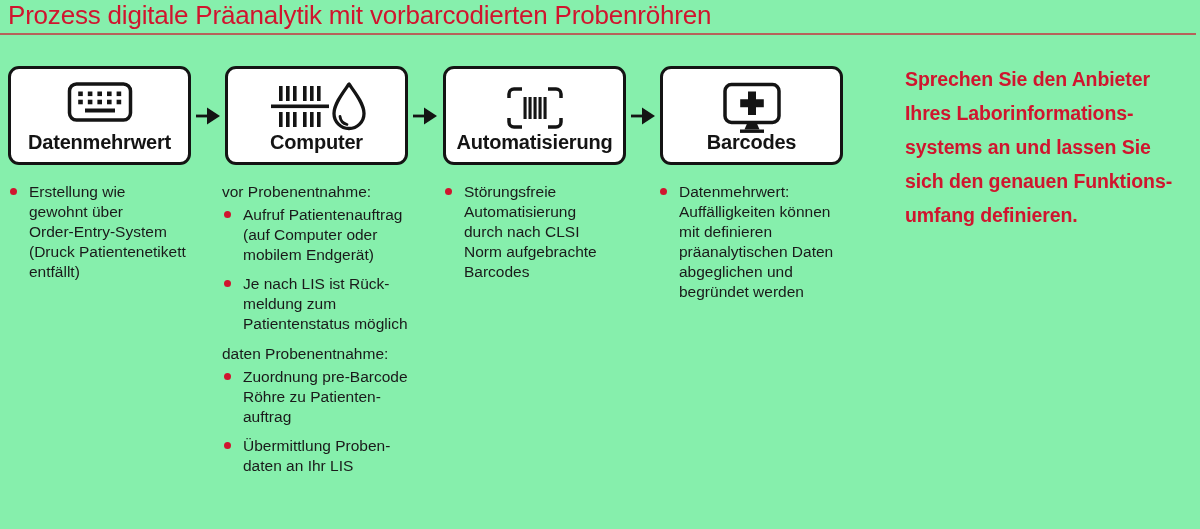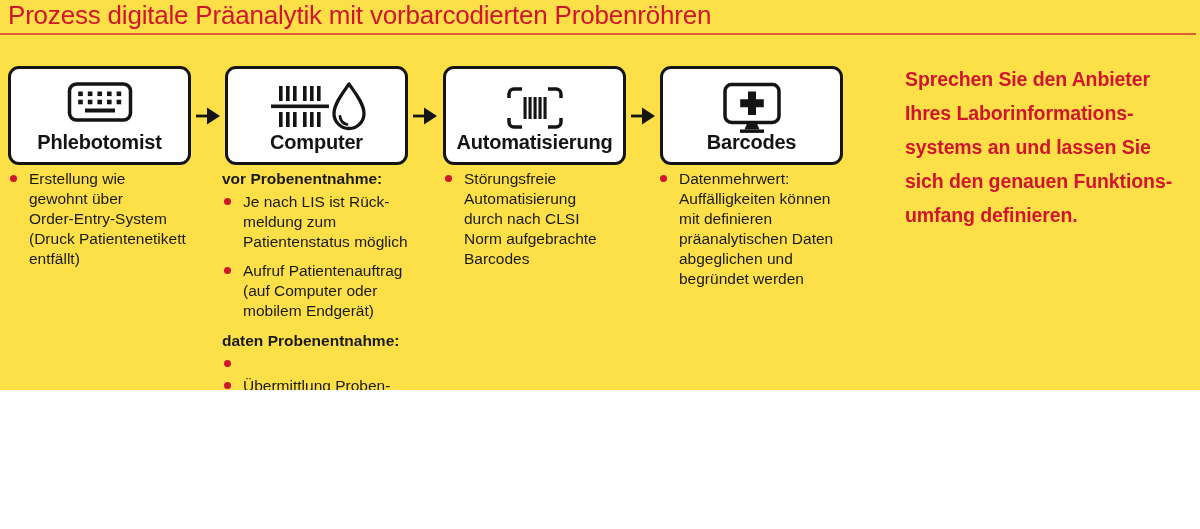--- a/index.html
+++ b/index.html
@@ -1,41 +1,41 @@
 <!DOCTYPE html>
 <html style="--accent: #d0152e; --ink: #1a1a1a;"><head>
 <meta charset="utf-8">
 <style>
   :root{ --accent:#d0152e; --ink:#1a1a1a; }
   *{ box-sizing:border-box; }
   html,body{ margin:0; padding:0; background:#fff; }
   .canvas{
-    position:relative; width:1200px; height:390px; background:#fde047;
+    position:relative; width:1200px; height:529px; background:#86efac;
     font-family:"Liberation Sans", sans-serif; overflow:hidden;
   }
   .page-title{
     position:absolute; left:8px; top:0px; margin:0;
     font-size:26px; font-weight:400; letter-spacing:-0.2px;
     color:var(--accent); white-space:nowrap;
   }
   .title-rule{
     position:absolute; left:0; top:33px; width:1196px; height:2px;
     background:var(--accent); opacity:.65;
   }
   .step-box{
     position:absolute; top:66px; width:183px; height:99px;
     border:3.5px solid #141414; border-radius:11px; background:#fff;
     display:flex; flex-direction:column; align-items:center; justify-content:flex-end;
     padding-bottom:8px;
   }
   .step-icon{ position:absolute; top:11px; left:0; right:0; display:flex; justify-content:center; }
   .step-label{ font-size:20px; font-weight:700; color:#141414; letter-spacing:-0.2px; white-space:nowrap; }
   .arrow{ position:absolute; top:105px; width:26px; height:22px; }
-  .col{ position:absolute; top:169px; }
-  .sec-heading{ font-size:15.5px; line-height:20px; font-weight:700; color:var(--ink); margin:0 0 3px 0; }
+  .col{ position:absolute; top:182px; }
+  .sec-heading{ font-size:15.5px; line-height:20px; font-weight:400; color:var(--ink); margin:0 0 3px 0; }
   .sec + .sec{ margin-top:10px; }
   .bullet{ display:flex; margin-bottom:9px; }
   .dot{ width:7px; height:7px; border-radius:50%; background:var(--accent); margin:6px 0 0 2px; flex:none; }
   .btext{ margin-left:12px; font-size:15.5px; line-height:20px; color:var(--ink); white-space:pre-line; }
   .note{
     position:absolute; left:905px; top:62px; width:296px;
     font-size:19.5px; line-height:34px; font-weight:700;
     color:var(--accent); white-space:pre-line; letter-spacing:-0.1px;
   }
   svg .st{ stroke:#141414; fill:none; }
@@ -60,21 +60,21 @@
             <rect x="49.6" y="11.5" width="4.6" height="4.6"></rect>
           <rect x="11.2" y="19.7" width="4.6" height="4.6"></rect>
             <rect x="20.8" y="19.7" width="4.6" height="4.6"></rect>
             <rect x="30.4" y="19.7" width="4.6" height="4.6"></rect>
             <rect x="40" y="19.7" width="4.6" height="4.6"></rect>
             <rect x="49.6" y="19.7" width="4.6" height="4.6"></rect>
           <rect x="18" y="28.5" width="30" height="4"></rect>
         </g>
       </svg>
     </div>
-    <div class="step-label">Phlebotomist</div>
+    <div class="step-label">Datenmehrwert</div>
   </div>
 
   <div class="arrow" style="left:196px">
     <svg width="26" height="22" viewBox="0 0 26 22">
       <path d="M0 11 H12" stroke="#141414" stroke-width="2.8"></path>
       <polygon points="11,2.5 24,11 11,19.5" fill="#141414"></polygon>
     </svg>
   </div>
 
   <div class="step-box" style="left:225px">
@@ -160,35 +160,38 @@
 entfällt)</span>
       </div>
     </div>
   </div>
 
   <div class="col" style="left:222px; width:216px">
     <div class="sec">
       <p class="sec-heading">vor Probenentnahme:</p>
       <div class="bullet">
         <span class="dot"></span>
+        <span class="btext">Aufruf Patientenauftrag
+(auf Computer oder
+mobilem Endgerät)</span>
+      </div>
+      <div class="bullet">
+        <span class="dot"></span>
         <span class="btext">Je nach LIS ist Rück-
 meldung zum
 Patientenstatus möglich</span>
       </div>
-      <div class="bullet">
-        <span class="dot"></span>
-        <span class="btext">Aufruf Patientenauftrag
-(auf Computer oder
-mobilem Endgerät)</span>
-      </div>
     </div>
     <div class="sec">
       <p class="sec-heading">daten Probenentnahme:</p>
       <div class="bullet">
         <span class="dot"></span>
+        <span class="btext">Zuordnung pre-Barcode
+Röhre zu Patienten-
+auftrag</span>
       </div>
       <div class="bullet">
         <span class="dot"></span>
         <span class="btext">Übermittlung Proben-
 daten an Ihr LIS</span>
       </div>
     </div>
   </div>
 
   <div class="col" style="left:443px; width:206px">

